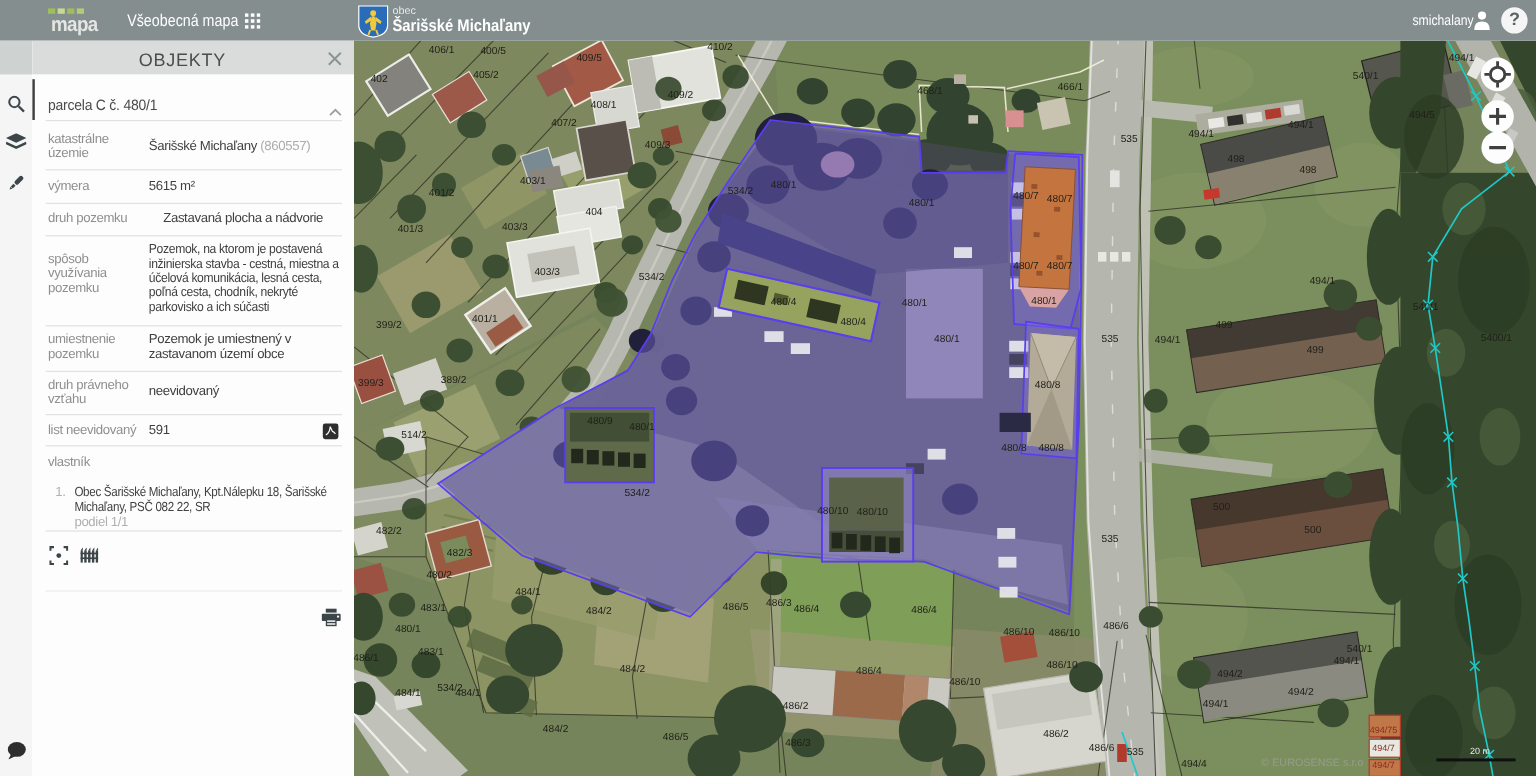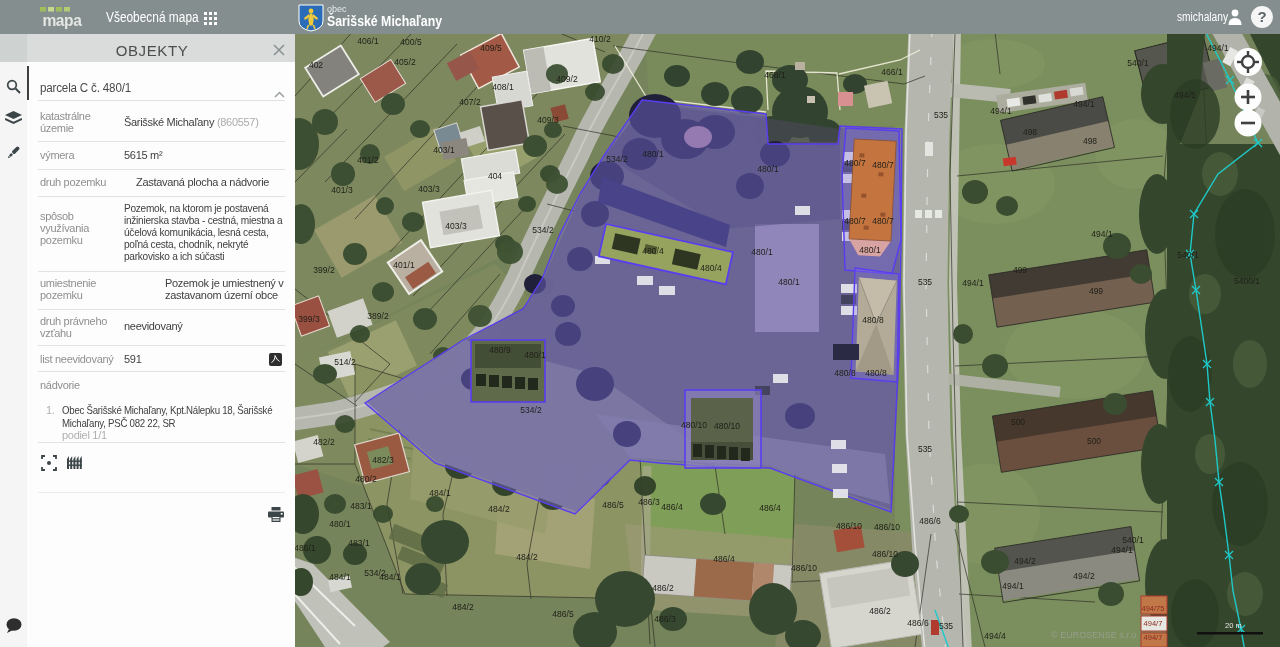--- a/index.html
+++ b/index.html
@@ -136,38 +136,38 @@
 
 <div class="abs" style="left:40px;top:176px;color:#8f8f8f;">druh pozemku</div>
 <div class="abs" style="left:136px;top:176px;color:#3f3f3f;">Zastavaná plocha a nádvorie</div>
 <div class="abs" style="left:38px;top:196px;width:247px;border-top:1px solid #e2e2e2;"></div>
 
 <div class="abs" style="left:40px;top:210px;width:80px;line-height:12px;color:#8f8f8f;">spôsob<br>využívania<br>pozemku</div>
 <div class="abs" style="left:124px;top:202px;line-height:12px;color:#3f3f3f;white-space:nowrap;transform:scaleX(0.92);transform-origin:0 0;">Pozemok, na ktorom je postavená<br>inžinierska stavba - cestná, miestna a<br>účelová komunikácia, lesná cesta,<br>poľná cesta, chodník, nekryté<br>parkovisko a ich súčasti</div>
 <div class="abs" style="left:38px;top:271px;width:247px;border-top:1px solid #e2e2e2;"></div>
 
 <div class="abs" style="left:40px;top:277px;width:80px;line-height:12px;color:#8f8f8f;">umiestnenie<br>pozemku</div>
-<div class="abs" style="left:124px;top:277px;width:165px;line-height:12px;color:#3f3f3f;margin-left:41px;">Pozemok je umiestnený v zastavanom území obce</div>
+<div class="abs" style="left:124px;top:277px;width:165px;line-height:12px;color:#3f3f3f;">Pozemok je umiestnený v zastavanom území obce</div>
 <div class="abs" style="left:38px;top:309px;width:247px;border-top:1px solid #e2e2e2;"></div>
 
 <div class="abs" style="left:40px;top:315px;width:80px;line-height:12px;color:#8f8f8f;">druh právneho<br>vzťahu</div>
 <div class="abs" style="left:124px;top:320px;color:#3f3f3f;">neevidovaný</div>
 <div class="abs" style="left:38px;top:345px;width:247px;border-top:1px solid #e2e2e2;"></div>
 
 <div class="abs" style="left:40px;top:353px;color:#8f8f8f;">list neevidovaný</div>
 <div class="abs" style="left:124px;top:353px;color:#3f3f3f;">591</div>
 
 <div class="abs" style="left:269px;top:353px;width:13px;height:13px;background:#2e2e2e;border-radius:2px;">
   <svg width="13" height="13">
         <path d="M2.5,9.5 q2,-1 3,-3.5 q0.8,-2.5 0.5,-3.5 q1,1.5 2,4 q1.5,0.5 2.5,2" fill="none" stroke="#fff" stroke-width="1"></path>
       </svg>
 </div>
 <div class="abs" style="left:38px;top:371px;width:247px;border-top:1px solid #e2e2e2;"></div>
 
-<div class="abs" style="left:40px;top:379px;color:#8f8f8f;">nádvorie</div>
+<div class="abs" style="left:40px;top:379px;color:#8f8f8f;">vlastník</div>
 
 <div class="abs" style="left:46px;top:404px;color:#b0b0b0;">1.</div>
 <div class="abs" style="left:62px;top:404px;line-height:13px;color:#3f3f3f;white-space:nowrap;transform:scaleX(0.88);transform-origin:0 0;">Obec Šarišské Michaľany, Kpt.Nálepku 18, Šarišské<br>Michaľany, PSČ 082 22, SR</div>
 <div class="abs" style="left:62px;top:429px;color:#b0b0b0;">podiel 1/1</div>
 <div class="abs" style="left:38px;top:442px;width:247px;border-top:1px solid #e2e2e2;"></div>
 
 <div class="abs" style="left:41px;top:455px;width:16px;height:16px;">
   <svg width="16" height="16">
         <g stroke="#3c4649" stroke-width="1.8" fill="none">
           <path d="M1,4 V1 H4"></path>

